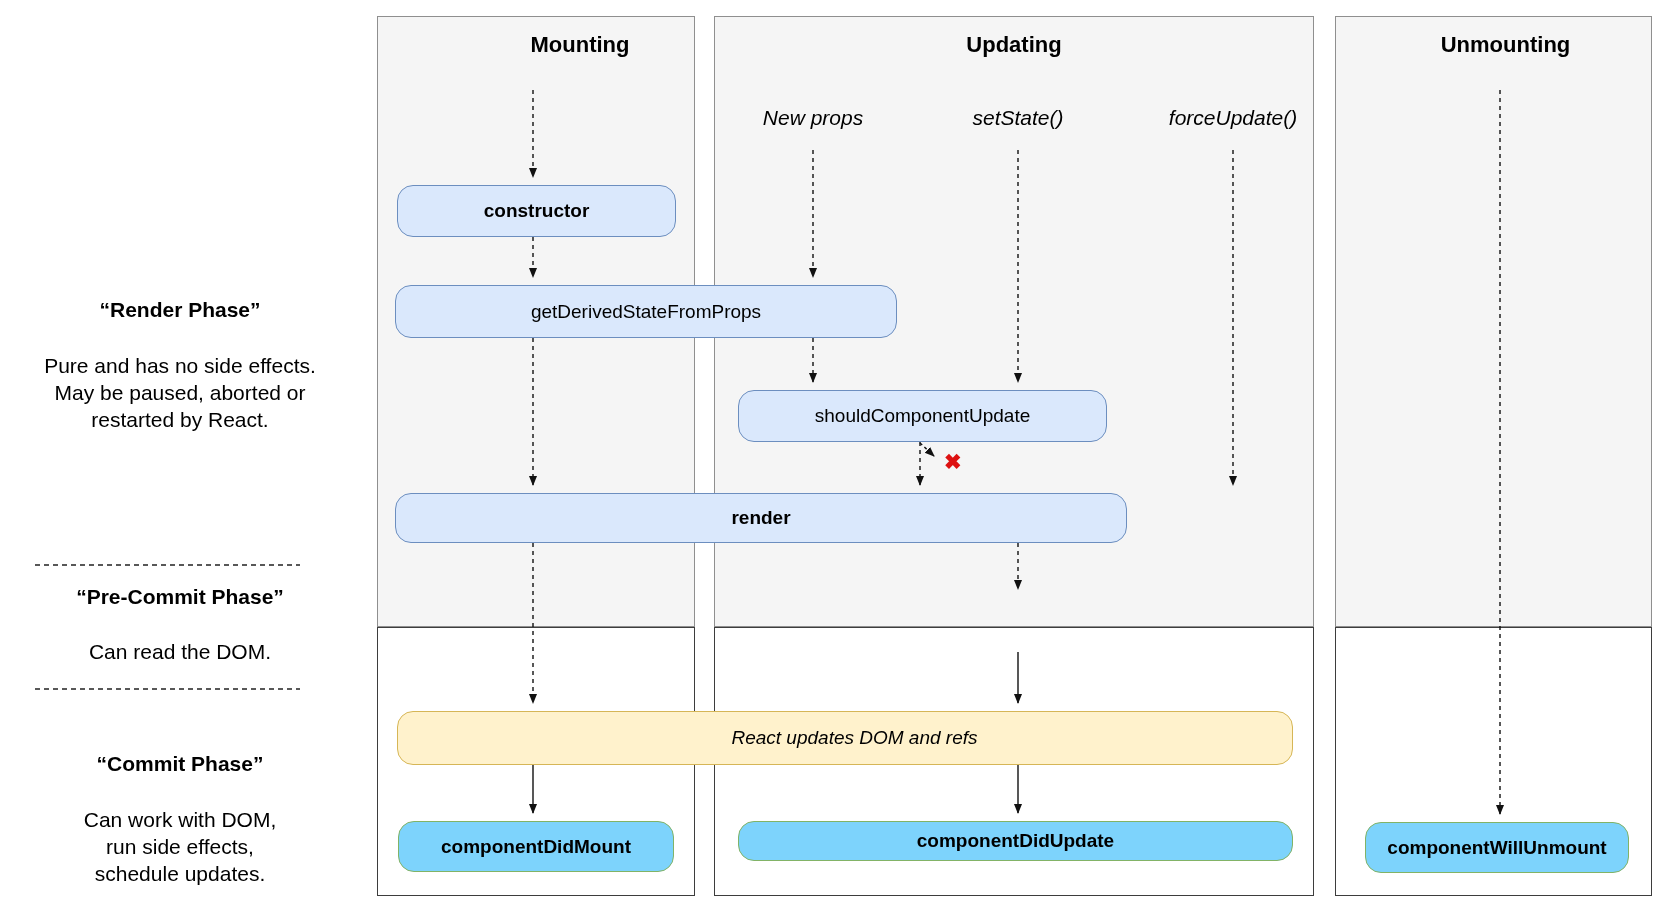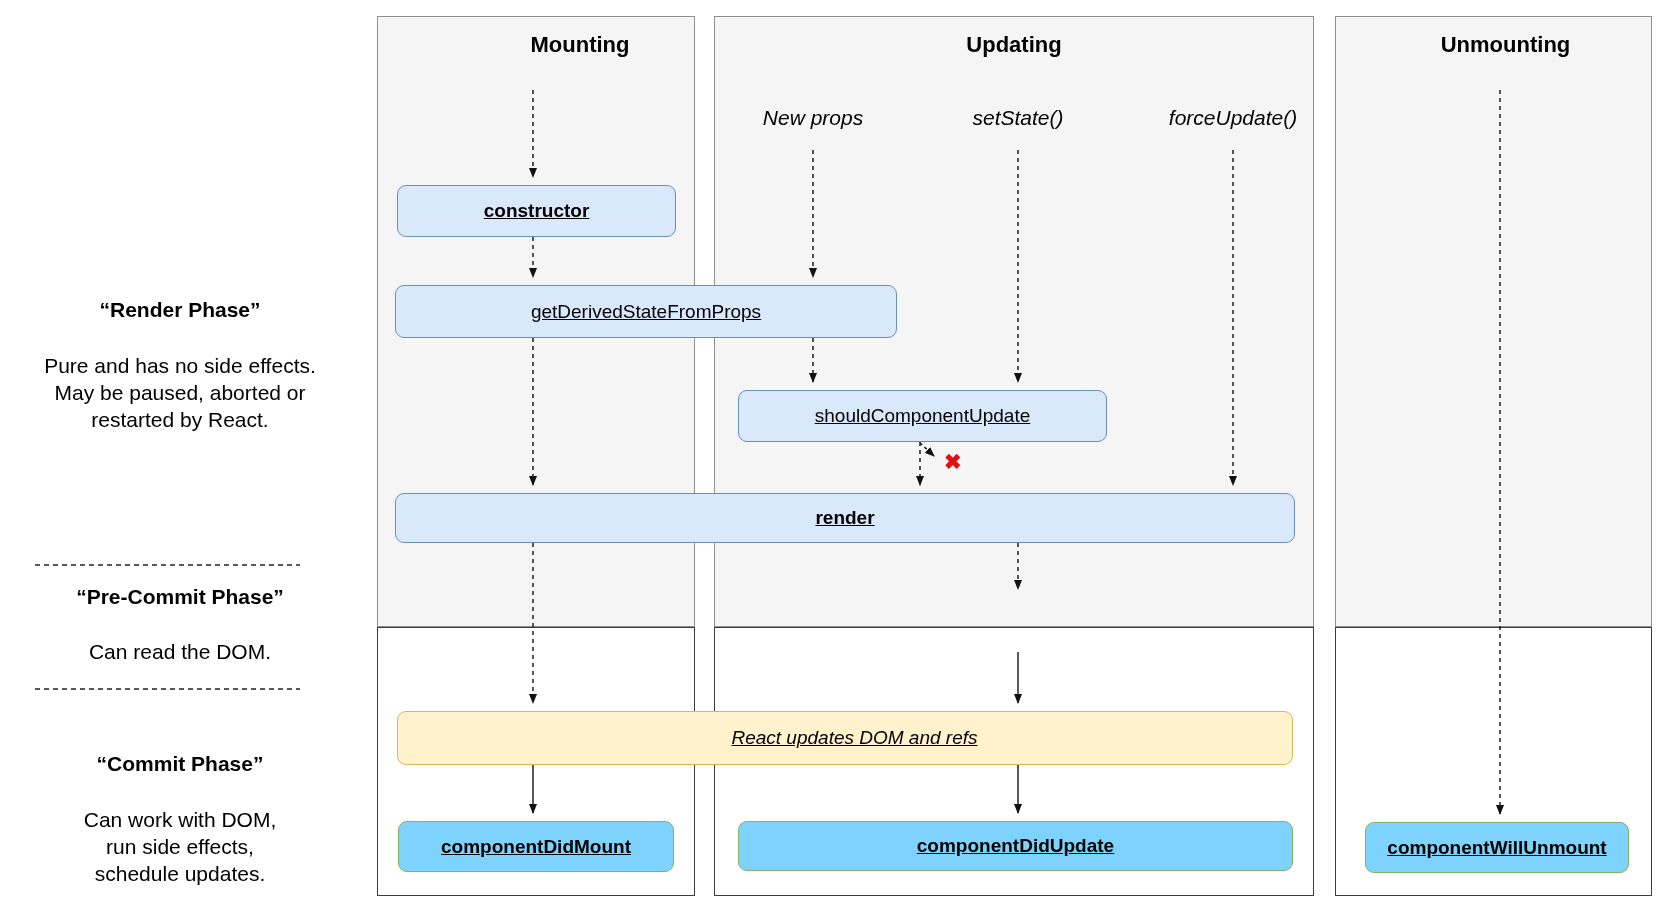--- a/index.html
+++ b/index.html
@@ -8,21 +8,21 @@
     font-family:"Liberation Sans",sans-serif;color:#000;overflow:hidden;
   }
   
   .col-gray{position:absolute;background:#f5f5f5;border:1px solid #8f8f8f;box-sizing:border-box;}
   .col-white{position:absolute;background:#ffffff;border:1px solid #3d3d3d;box-sizing:border-box;}
   .col-title{position:absolute;text-align:center;font-weight:bold;font-size:22px;}
   .trigger{position:absolute;width:200px;text-align:center;font-style:italic;font-size:21px;}
   
   .node{
     position:absolute;display:flex;align-items:center;justify-content:center;
-    border-radius:9px;font-size:19px;box-sizing:border-box;text-align:center;z-index:3;text-decoration:underline;
+    border-radius:16px;font-size:19px;box-sizing:border-box;text-align:center;z-index:3;
   }
   .blue{background:#dae8fc;border:1px solid #6c8ebf;}
   .yellow{background:#fff2cc;border:1px solid #d6b656;}
   .green{background:#7dd3fc;border:1px solid #82b366;}
   .bold{font-weight:bold;}
   .italic{font-style:italic;padding-left:19px;}
   
   .phase-title{position:absolute;left:30px;width:300px;text-align:center;font-weight:bold;font-size:21px;}
   .phase-line{position:absolute;left:20px;width:320px;text-align:center;font-size:21px;line-height:27px;}
   
@@ -87,21 +87,21 @@
     <line x1="1018" y1="543" x2="1018" y2="589" stroke="#111" stroke-width="1.4" stroke-dasharray="4 4" marker-end="url(#ah)"></line>
     <line x1="1018" y1="652" x2="1018" y2="703" stroke="#111" stroke-width="1.4" marker-end="url(#ah)"></line>
     <line x1="1018" y1="765" x2="1018" y2="813" stroke="#111" stroke-width="1.4" marker-end="url(#ah)"></line>
 
     <line x1="1500" y1="90" x2="1500" y2="814" stroke="#111" stroke-width="1.4" stroke-dasharray="4 4" marker-end="url(#ah)"></line>
   </svg>
 
   <div class="node blue bold" style="left:397px;top:185px;width:279px;height:52px;">constructor</div>
   <div class="node blue" style="left:395px;top:285px;width:502px;height:53px;">getDerivedStateFromProps</div>
   <div class="node blue" style="left:738px;top:390px;width:369px;height:52px;">shouldComponentUpdate</div>
-  <div class="node blue bold" style="left:395px;top:493px;width:900px;height:50px;">render</div>
+  <div class="node blue bold" style="left:395px;top:493px;width:732px;height:50px;">render</div>
   <div class="node yellow italic" style="left:397px;top:711px;width:896px;height:54px;">React updates DOM and refs</div>
   <div class="node green bold" style="left:398px;top:821px;width:276px;height:51px;">componentDidMount</div>
-  <div class="node green bold" style="left:738px;top:821px;width:555px;height:50px;">componentDidUpdate</div>
+  <div class="node green bold" style="left:738px;top:821px;width:555px;height:40px;">componentDidUpdate</div>
   <div class="node green bold" style="left:1365px;top:822px;width:264px;height:51px;">componentWillUnmount</div>
 
   <span class="cross" style="left:944px;top:451px;">✖</span>
 
 </div>
 
 </body></html>

